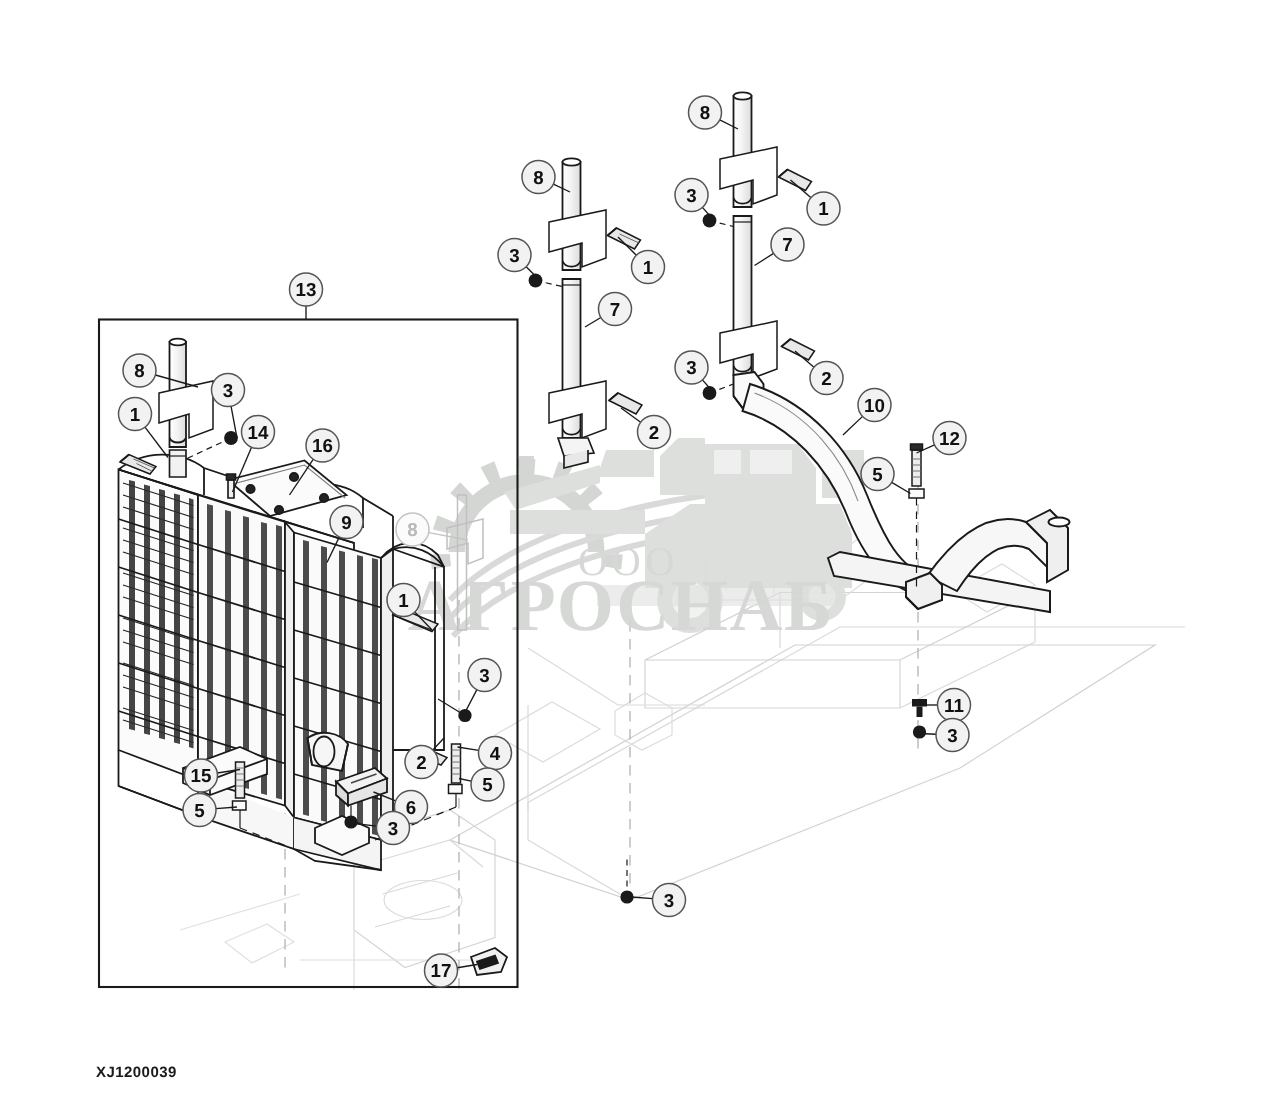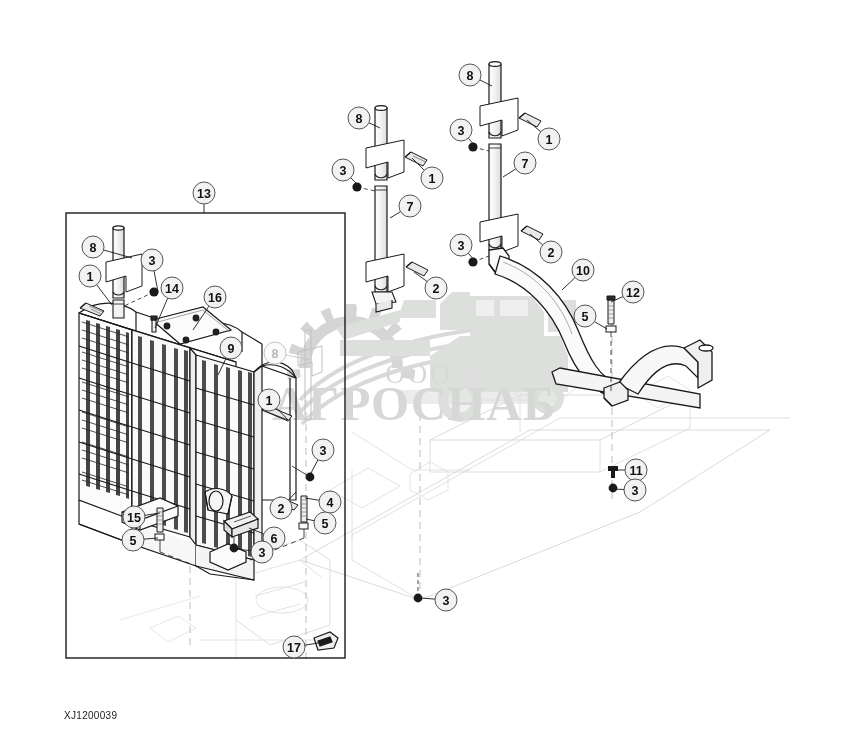--- a/index.html
+++ b/index.html
@@ -1,20 +1,20 @@
 <!DOCTYPE html>
 <html><head>
 <meta charset="utf-8">
 <style>
   html,body{margin:0;padding:0;background:#ffffff;}
   body{width:841px;height:731px;position:relative;overflow:hidden;
        font-family:"Liberation Sans", sans-serif;}
   #stage{position:absolute;left:0;top:0;width:841px;height:731px;}
   svg.layer{position:absolute;left:0;top:0;width:841px;height:731px;}
-  #partno{position:absolute;left:64px;top:710px;font-size:10px;font-weight:normal;
+  #partno{position:absolute;left:64px;top:710px;font-size:10px;font-weight:bold;
           letter-spacing:.3px;color:#1a1a1a;white-space:nowrap;}
   .cnum{font-family:"Liberation Sans",sans-serif;font-size:12.5px;font-weight:bold;
         fill:#111;text-anchor:middle;dominant-baseline:central;}
   .cnum-faint{font-family:"Liberation Sans",sans-serif;font-size:12.5px;font-weight:bold;
         fill:#b9b9b9;text-anchor:middle;dominant-baseline:central;}
   .wm-text{font-family:"Liberation Serif",serif;fill:#d4d6d4;}
 </style>
 </head>
 <body>
 

